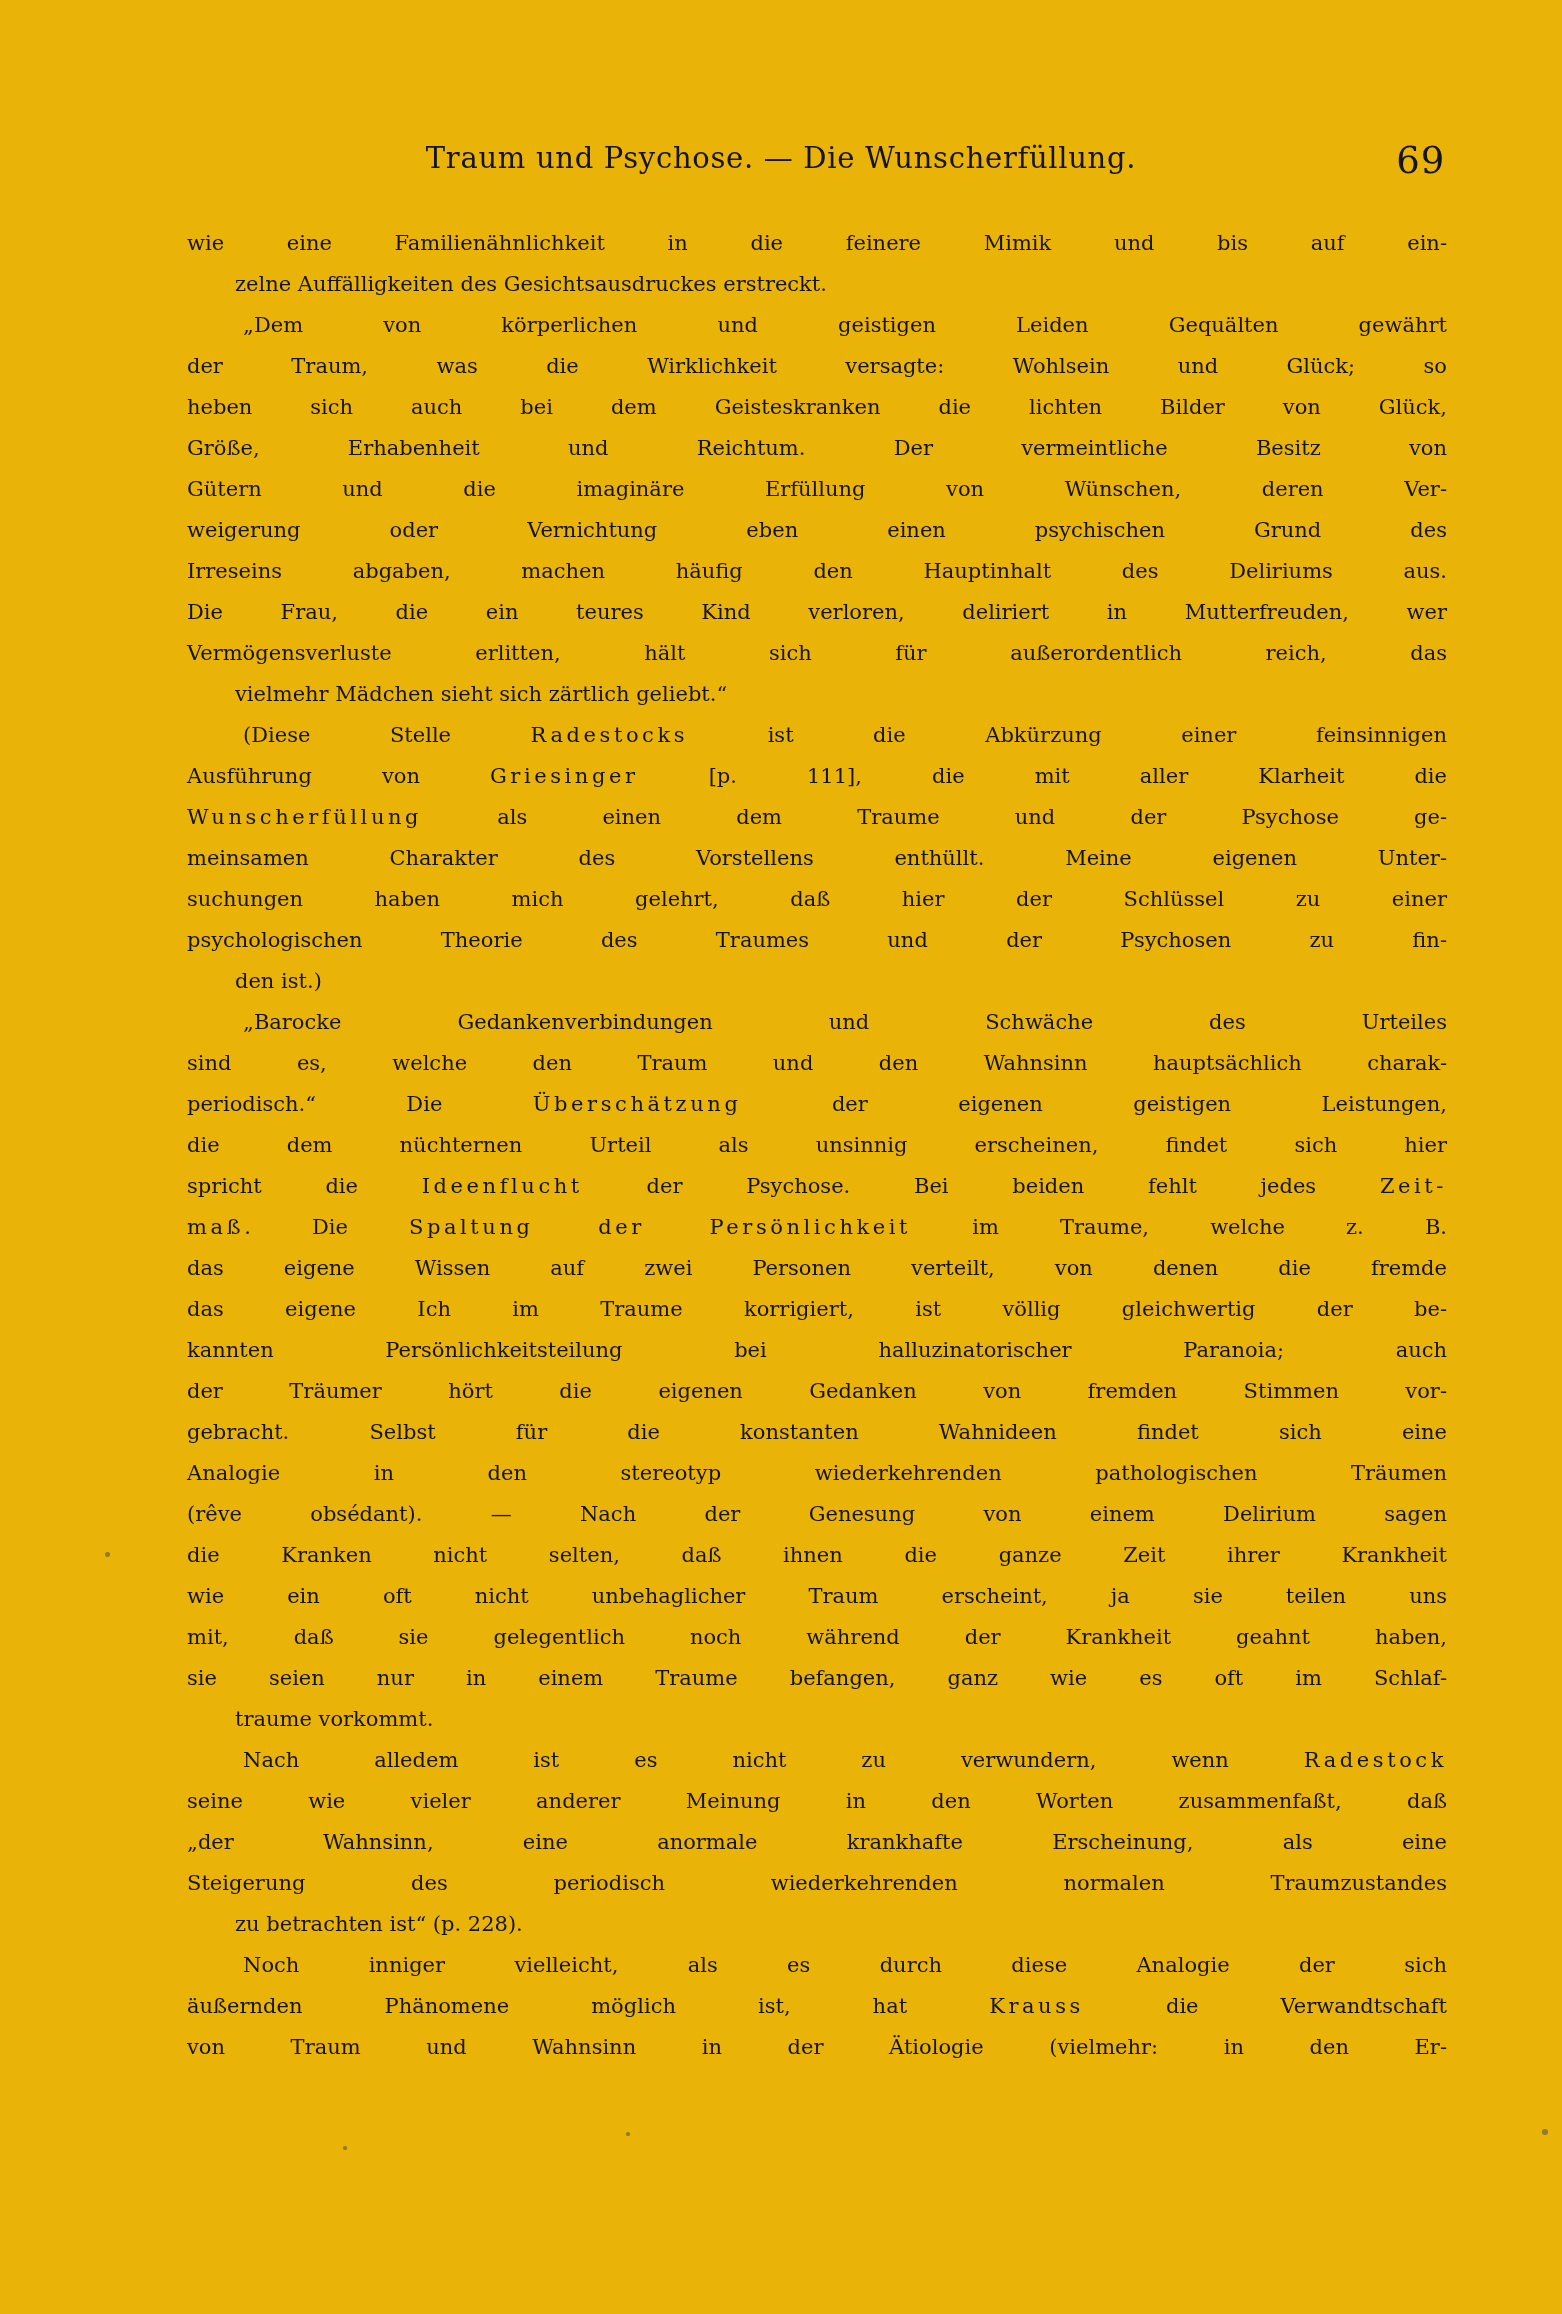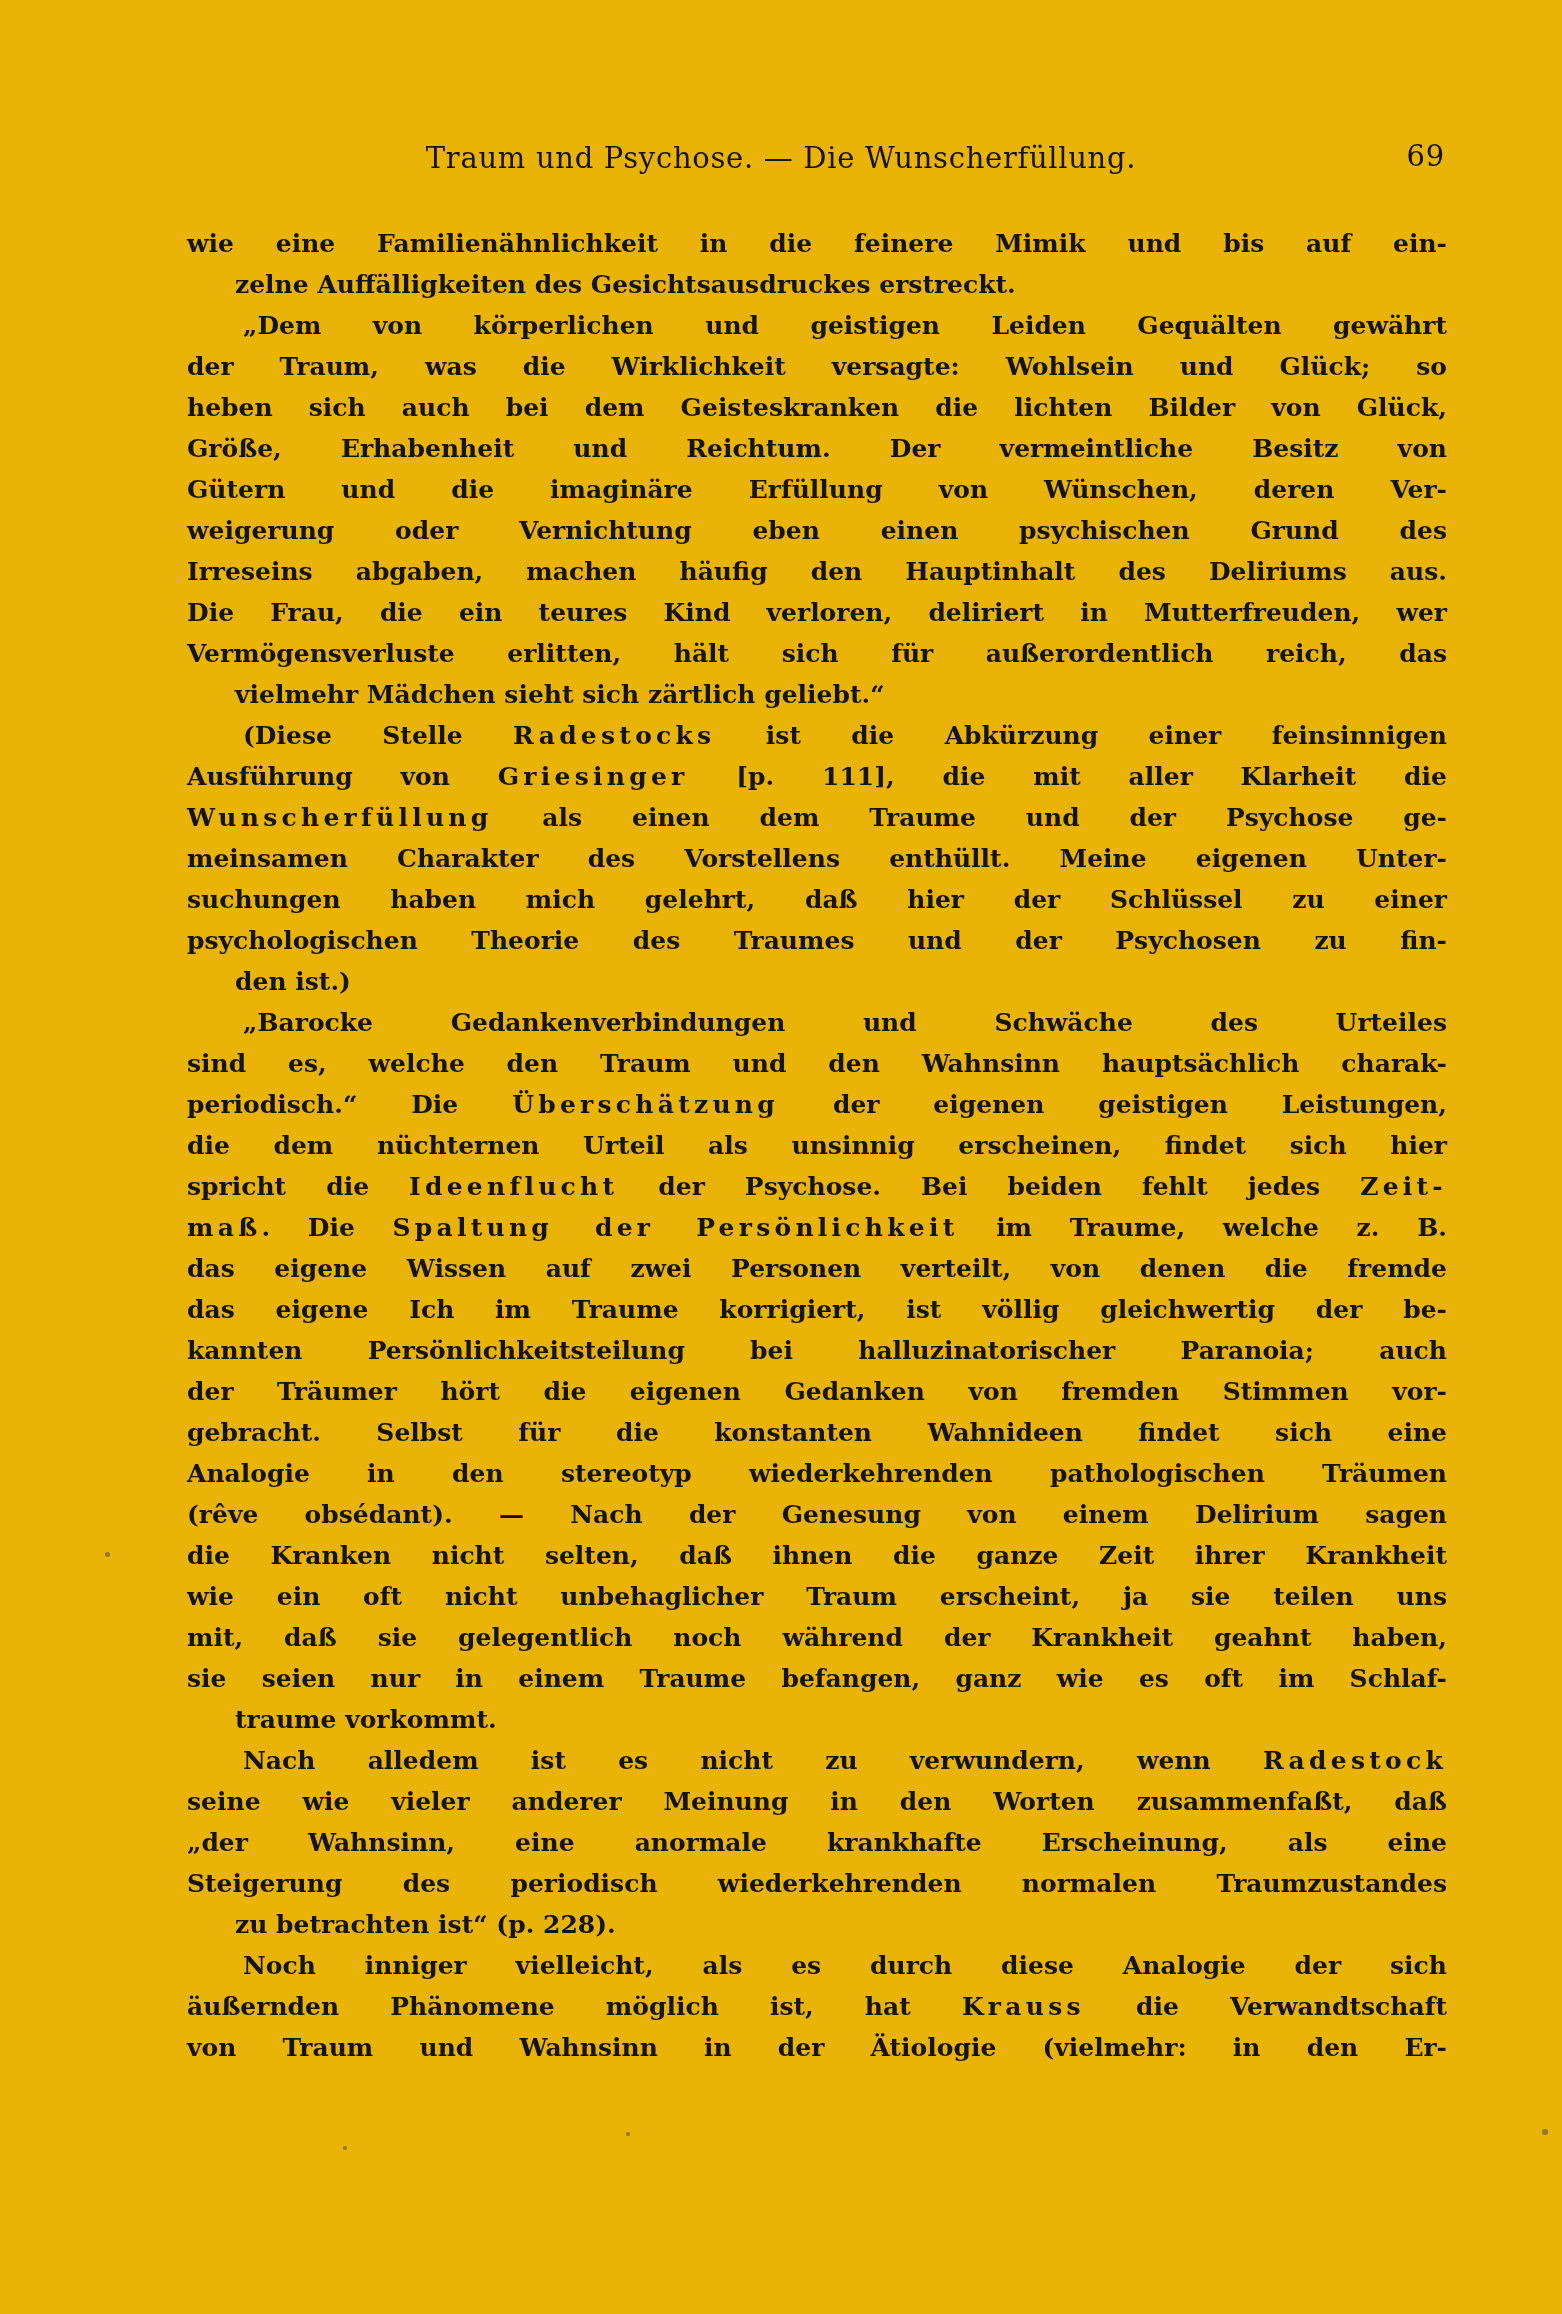--- a/index.html
+++ b/index.html
@@ -28,38 +28,37 @@
     text-align: center;
     transform: translateX(-36px);
     font-size: 29px;
     letter-spacing: 0.7px;
     white-space: nowrap;
   }
   .page-number {
     position: absolute;
     right: 1.9px;
     top: -1.9px;
-    font-size: 29px;
+    font-size: 37px;
     letter-spacing: 0.9px;
     margin-left: 12px;
   }
   .text-body {
     position: absolute;
     left: 187px;
     top: 223px;
     width: 1260px;
   }
   .line {
-    font-size: 25px;
+    font-size: 21px;
     line-height: 41px;
     height: 41px;
     text-align: justify;
     text-align-last: justify;
     white-space: normal;
-    font-weight: bold;
   }
   .line.end {
     text-align: left;
     text-align-last: left;
     margin-left: 48px;
   }
   .line.ind {
     text-indent: 56px;
   }
   .gesperrt {

